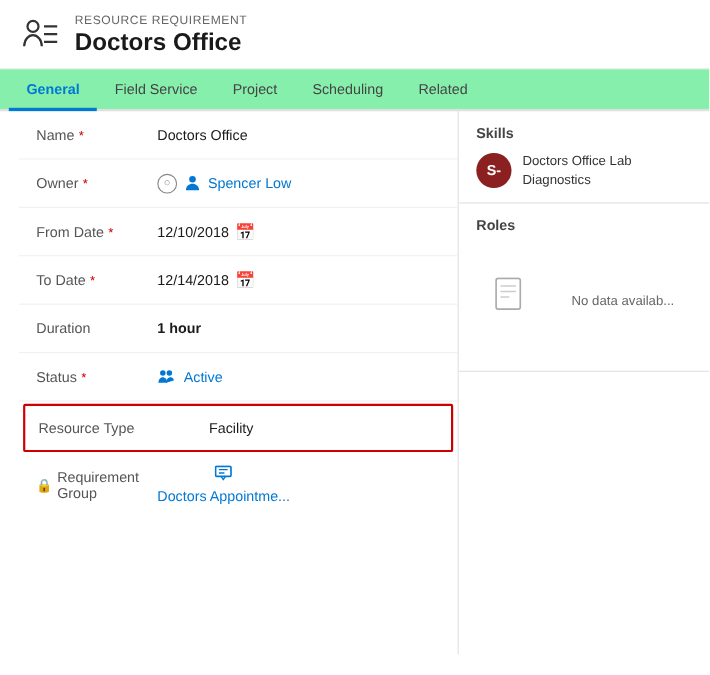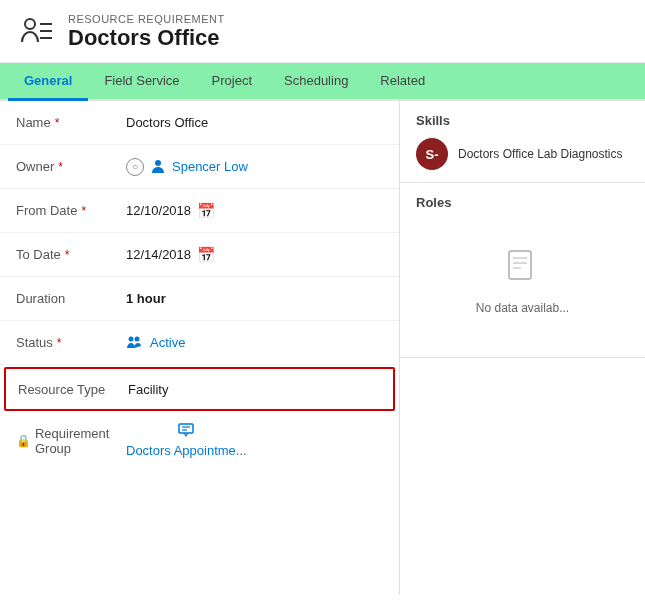--- a/index.html
+++ b/index.html
@@ -60,20 +60,21 @@
       color: #0078d4;
       border-bottom: 3px solid #0078d4;
       font-weight: 600;
     }
 
     
     .content {
       display: flex;
       height: calc(614px - 120px);
       overflow: hidden;
+      padding-left: 17px;
     }
 
     
     .left-panel {
       width: 400px;
       border-right: 1px solid #e0e0e0;
       overflow-y: auto;
     }
 
     
@@ -213,23 +214,23 @@
     }
     .skill-text {
       font-size: 12px;
       color: #333;
       line-height: 1.4;
     }
 
     
     .roles-empty {
       display: flex;
-      flex-direction: column;
-      align-items: center;
-      justify-content: flex-end;
+      flex-direction: row;
+      align-items: center;
+      justify-content: space-between;
       padding: 30px 16px;
       gap: 8px;
     }
     .roles-empty-icon {
       font-size: 28px;
       color: #aaa;
     }
     .roles-empty-text {
       font-size: 12px;
       color: #666;
@@ -342,21 +343,21 @@
         <svg width="16" height="16" viewBox="0 0 16 16" fill="none">
           <circle cx="5" cy="4" r="2.5" fill="#0078d4"></circle>
           <path d="M1 13 C1 10 3 8 5 8 C7 8 9 10 9 13" fill="#0078d4"></path>
           <circle cx="11" cy="4" r="2.5" fill="#0078d4"></circle>
           <path d="M8 13 C8 10 10 8 12 8 C14 8 15 9.5 15 11" fill="#0078d4"></path>
         </svg>
         <span>Active</span>
       </div>
     </div>
 
-    <div class="field-row highlighted" style="border: 2px solid #cc0000; margin: 2px 4px; padding: 10px 12px;">
+    <div class="field-row highlighted" style="border: 2px solid #cc0000; margin: 2px 4px; padding: 10px 12px; gap: 45px;">
       <div class="field-label">
         <span>Resource Type</span>
       </div>
       <div class="field-value">Facility</div>
     </div>
 
     <div class="req-group-row">
       <div class="req-group-label">
         <span class="lock-icon">🔒</span>
         <span>Requirement Group</span>

